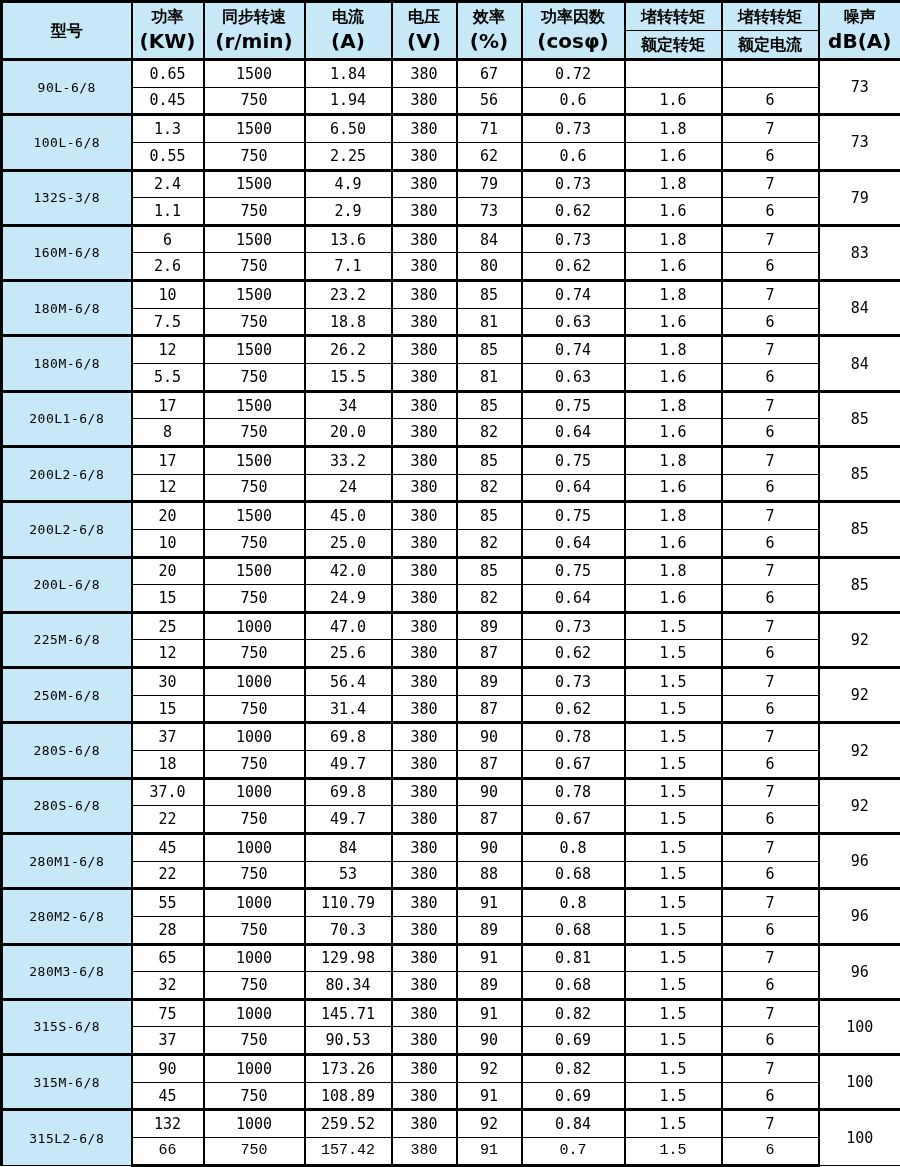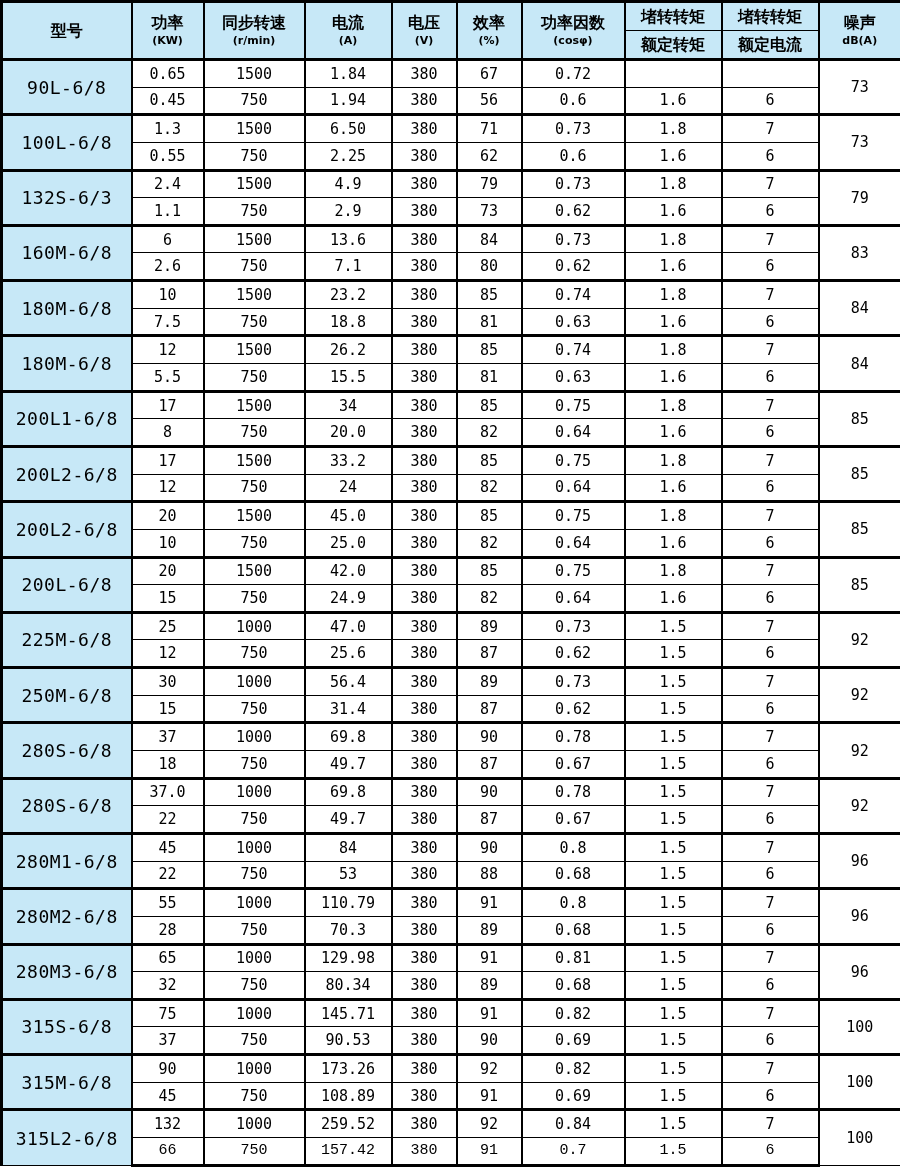--- a/index.html
+++ b/index.html
@@ -53,33 +53,33 @@
     border-top: 3px solid var(--border);
     border-bottom: 3px solid var(--border);
     font-weight: bold;
     font-size: 16px;
     line-height: 1.35;
   }
   thead tr.h1 th { height: 29px; }
   thead tr.h2 th { height: 29px; }
   thead th.split-top    { border-top: 3px solid var(--border); border-bottom: 1px solid var(--border); font-family: Liberation Serif, serif; }
   thead th.split-bottom { border-top: 1px solid var(--border); border-bottom: 3px solid var(--border); }
-  thead th .unit { font-weight: bold; font-size: 11px; }
+  thead th .unit { font-weight: bold; font-size: 20px; }
   th.outer-l, td.outer-l { border-left: 3px solid var(--border); }
   th.outer-r, td.outer-r { border-right: 3px solid var(--border); }
 
   
   tbody td {
     font-family: "DejaVu Sans Mono", "Liberation Mono", monospace;
     font-size: 15px;
     height: 27px;
   }
   tbody td.model {
     background: var(--blue);
-    font-size: 18px;
+    font-size: 13px;
     letter-spacing: 0.5px;
   }
   tbody tr.sub1 td { border-top: 3px solid var(--border); border-bottom: 1px solid var(--border); }
   tbody tr.sub2 td { border-top: 1px solid var(--border); border-bottom: 3px solid var(--border); }
   tbody td.span2   { border-bottom: 3px solid var(--border); }
   tbody tr.last-group td { border-bottom: 3px solid var(--border); font-family: Liberation Mono, monospace; }
 </style>
 </head>
 <body>
 
@@ -176,21 +176,21 @@
         <td>0.55</td>
         <td>750</td>
         <td>2.25</td>
         <td>380</td>
         <td>62</td>
         <td>0.6</td>
         <td>1.6</td>
         <td>6</td>
       </tr>
       <tr class="sub1">
-        <td rowspan="2" class="model span2 outer-l">132S-6/3</td>
+        <td rowspan="2" class="model span2 outer-l">132S-3/8</td>
         <td>2.4</td>
         <td>1500</td>
         <td>4.9</td>
         <td>380</td>
         <td>79</td>
         <td>0.73</td>
         <td>1.8</td>
         <td>7</td>
         <td rowspan="2" class="span2 outer-r">79</td>
       </tr>

